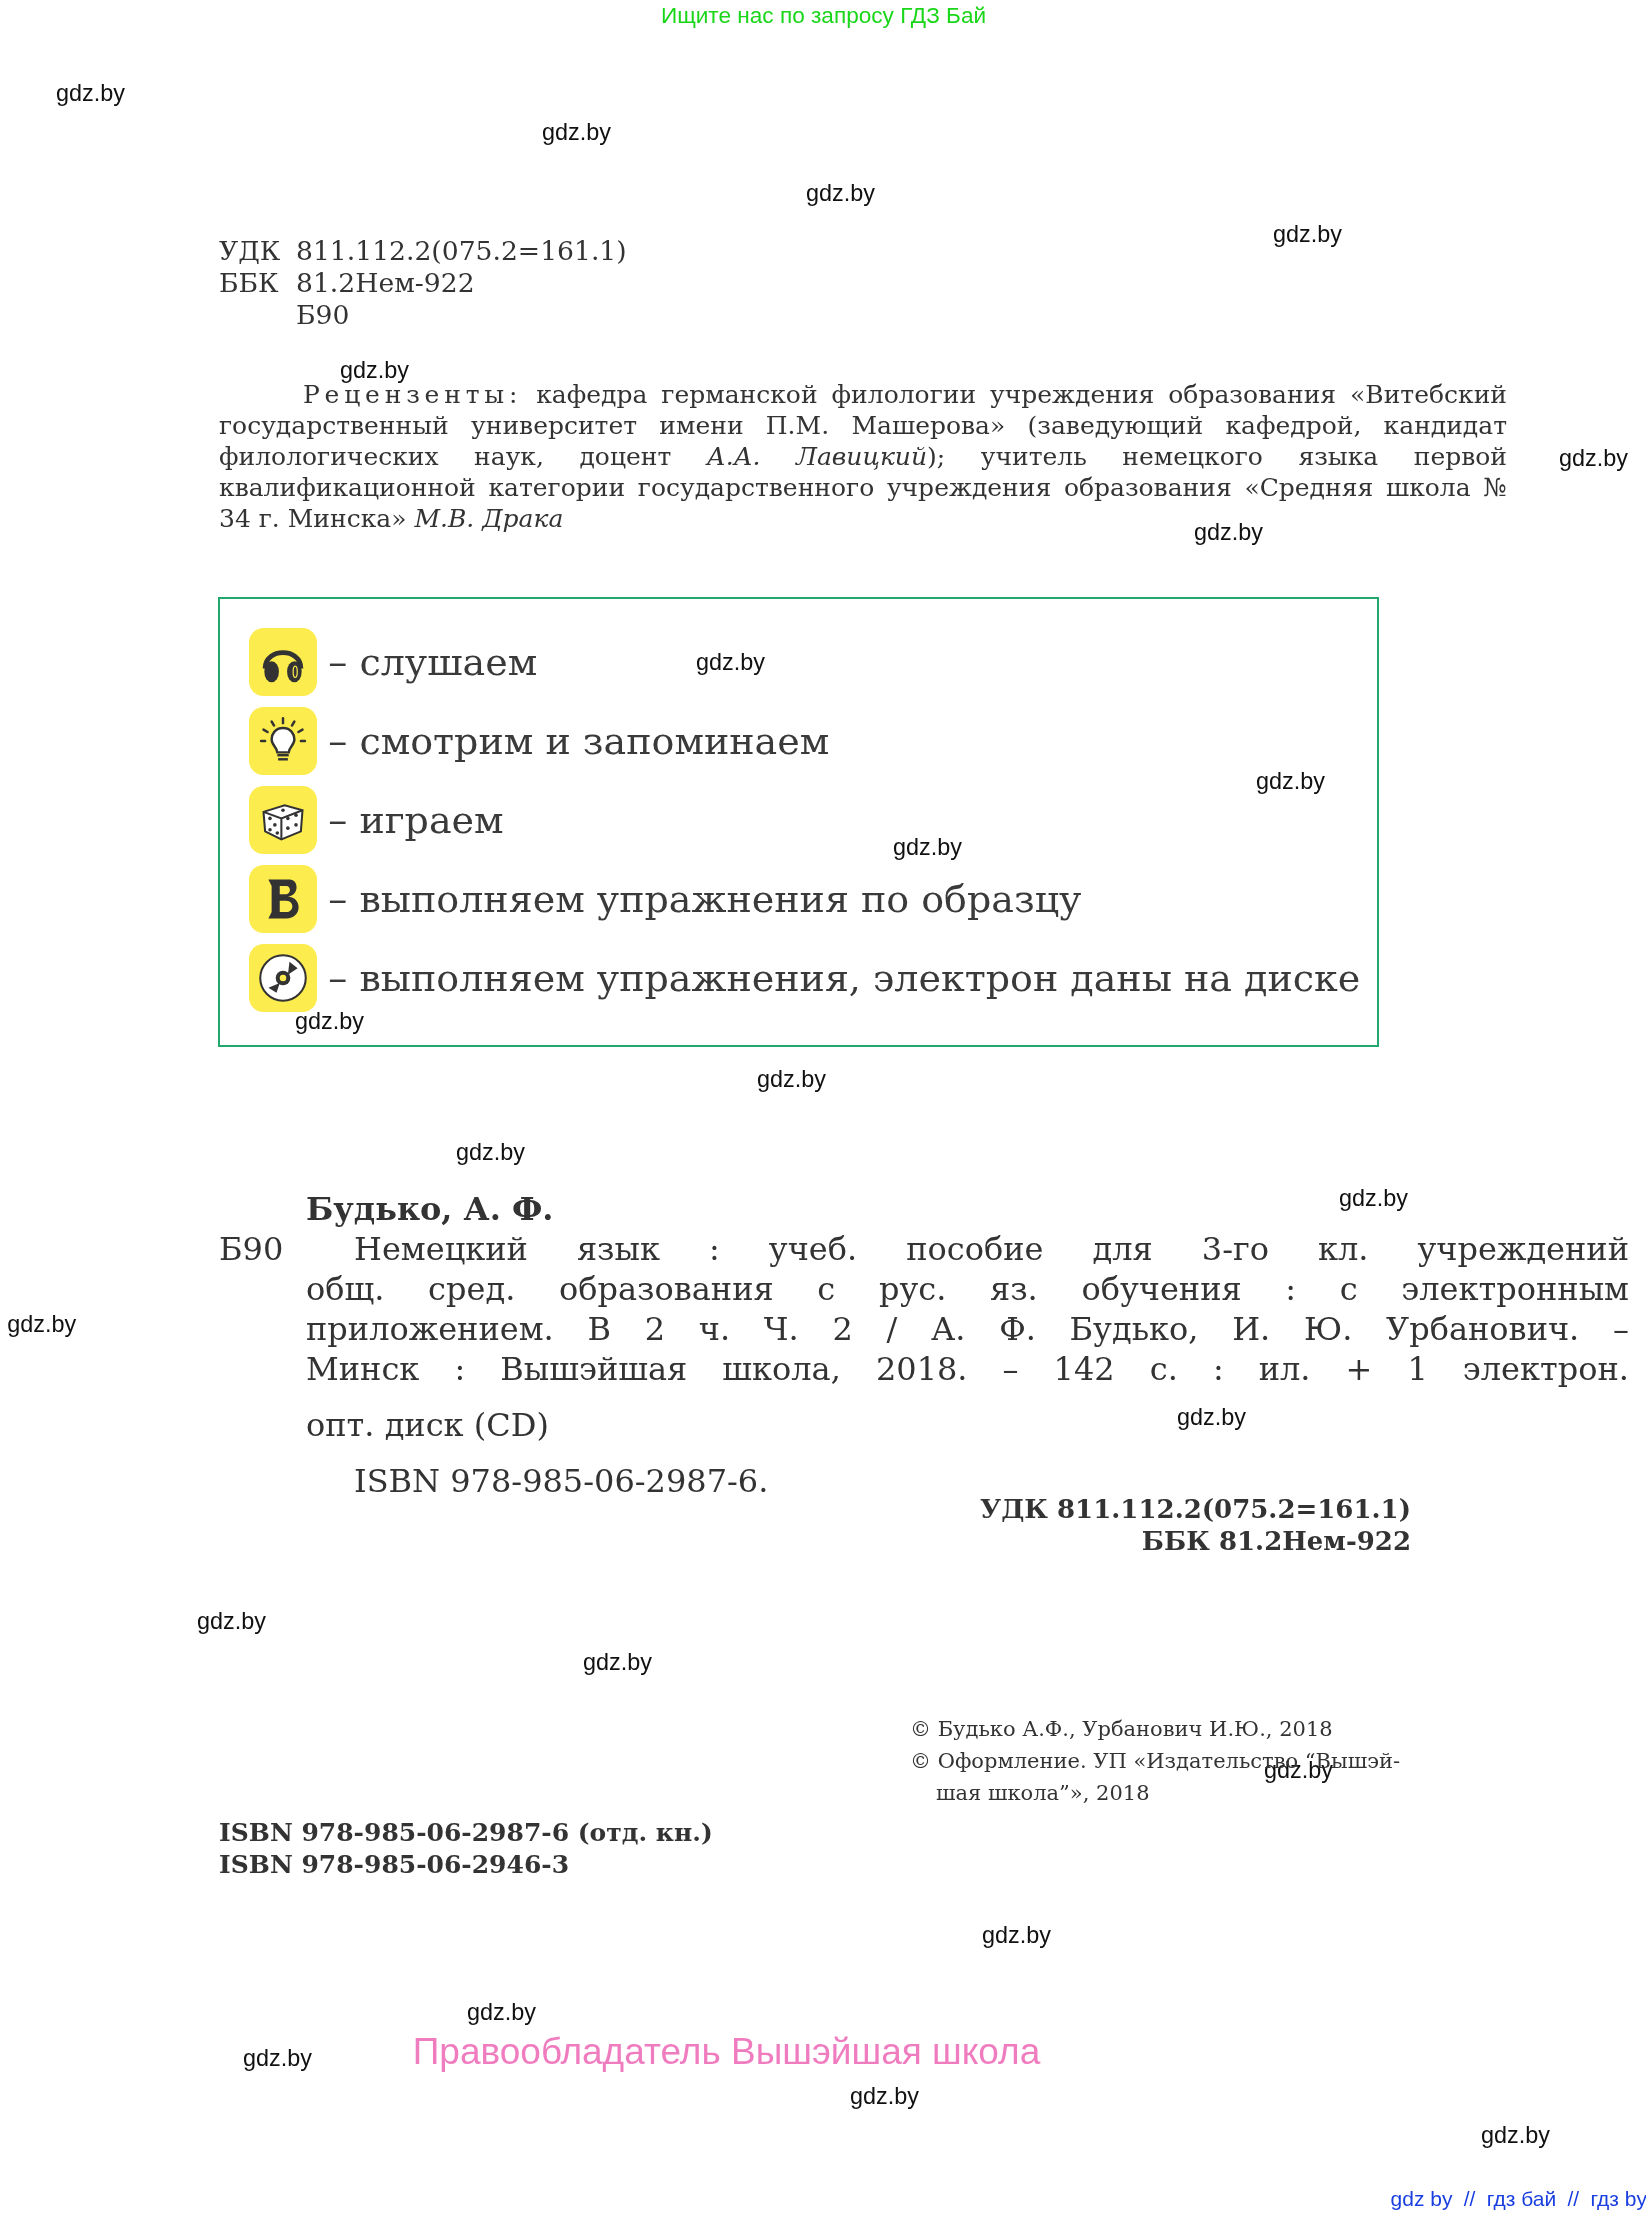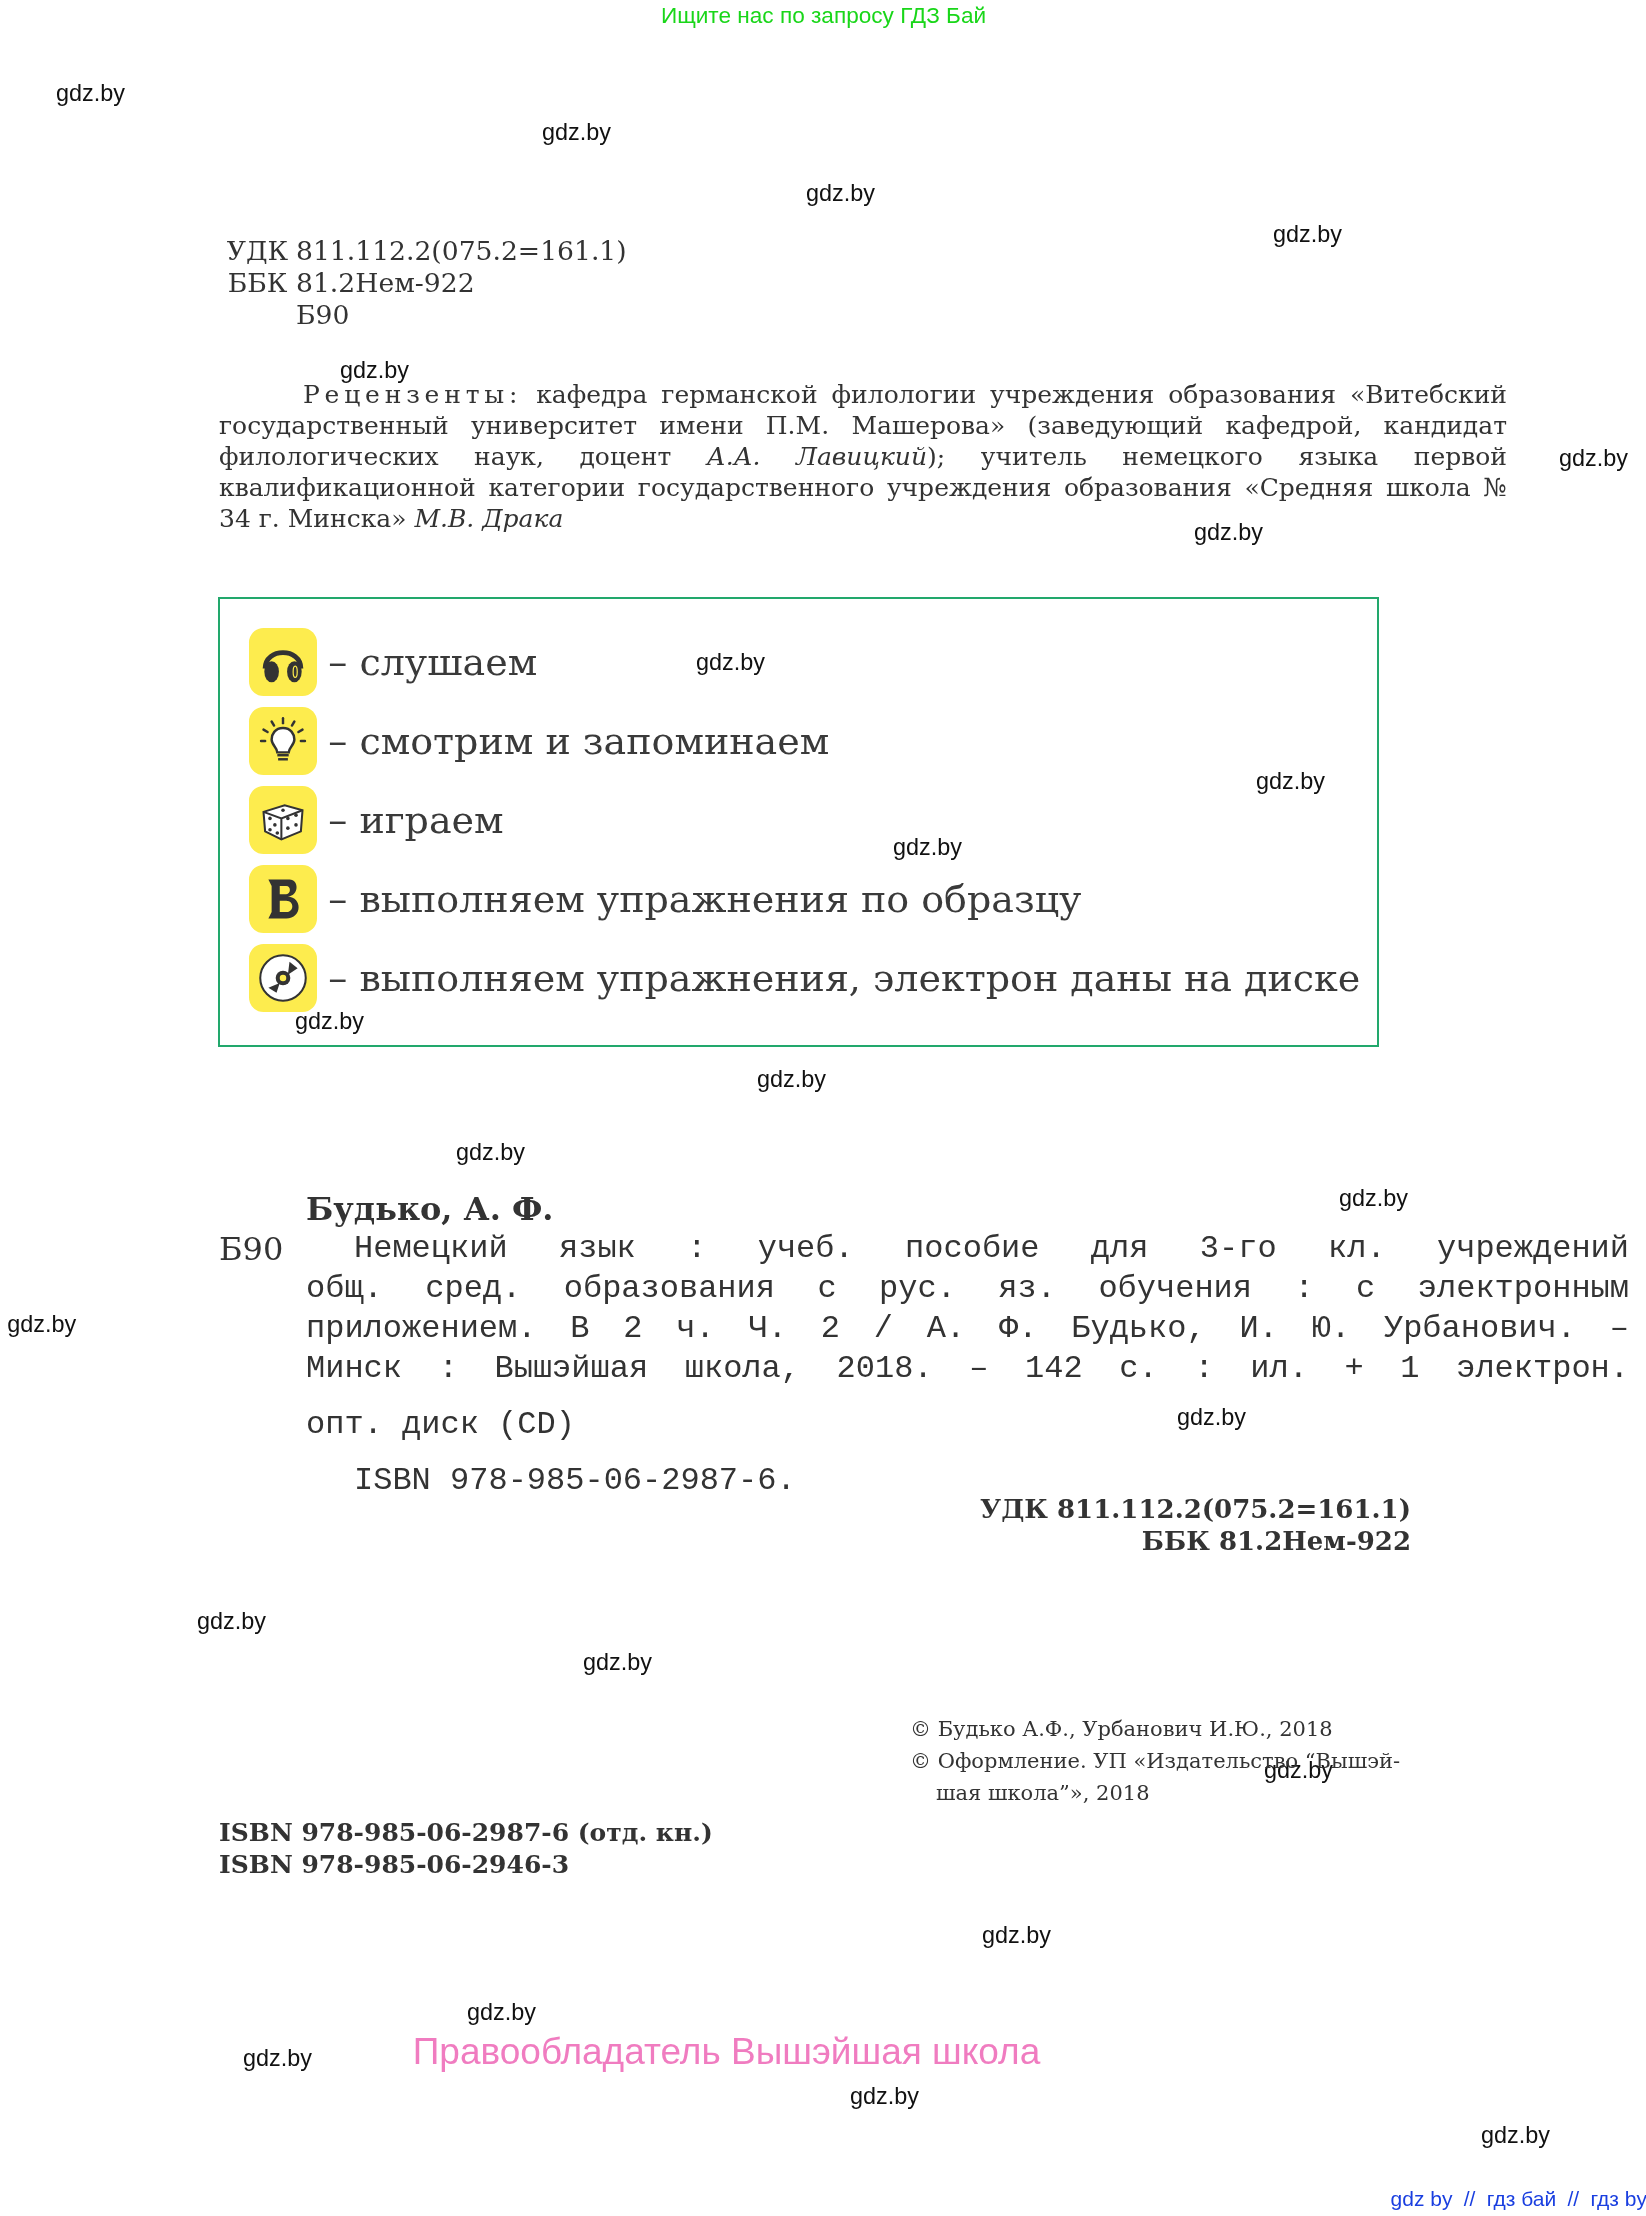--- a/index.html
+++ b/index.html
@@ -11,21 +11,21 @@
   .abs { position:absolute; }
   .wm {
     position:absolute; font-family:"Liberation Sans", sans-serif;
     font-size:23.4px; color:#111111; white-space:nowrap; line-height:1;
   }
   .top-banner {
     position:absolute; top:3.2px; left:0; width:1647px; text-align:center;
     font-family:"Liberation Sans", sans-serif; font-size:22.6px; color:#19d619;
   }
   .codes { left:219px; top:235px; font-size:26.6px; line-height:32px; }
-  .codes .row { display:flex;text-align:center; }
+  .codes .row { display:flex; }
   .codes .k { width:77px; }
   .review {
     left:219px; top:379px; width:1288px; font-size:25px; line-height:31px;
     text-align:justify;
   }
   .review .lead { letter-spacing:4.8px; padding-left:84px; }
   .review i { font-style:italic; }
   .legend {
     left:218px; top:597px; width:1161px; height:450px;
     border:2.4px solid #22a86c; box-sizing:border-box;
@@ -33,21 +33,21 @@
   .legend-item { position:absolute; left:29px; display:flex; align-items:center; }
   .legend-icon {
     width:68px; height:68px; border-radius:14.5px; background:#fdec4e;
     display:flex; align-items:center; justify-content:center;
   }
   .legend-text { font-size:38px; margin-left:11.3px; white-space:nowrap; color:#3a3a3a; }
   .biblio { left:219px; top:1189px; font-size:32px; line-height:40px; }
   .biblio .author { position:absolute; left:87px; top:0; font-weight:bold; white-space:nowrap; }
   .biblio .code { position:absolute; left:0; top:40px; }
   .biblio .body { position:absolute; left:87px; top:40px; width:1323px; text-align:justify; }
-  .biblio .body .line { display:block; text-align:justify; text-align-last:justify; white-space:nowrap;font-family:Liberation Mono, monospace; }
+  .biblio .body .line { display:block; text-align:justify; text-align-last:justify; white-space:nowrap; }
   .biblio .body .line.last { text-align-last:left;margin-top:16px; }
   .biblio .body .isbn { padding-left:48px; }
   .cls-right { right:236px; top:1493px; font-size:26px; line-height:32px; font-weight:bold; text-align:right; }
   .isbn-block { left:219px; top:1817px; font-size:25px; line-height:32px; font-weight:bold; }
   .copy-block { left:910px; top:1713px; font-size:21px; line-height:32px; width:596px; }
   .copy-block .indent { padding-left:26px; }
   .rights {
     left:0; width:1453px; top:2031px; text-align:center;
     font-family:"Liberation Sans", sans-serif; font-size:37px; color:#f07cc0;
   }

